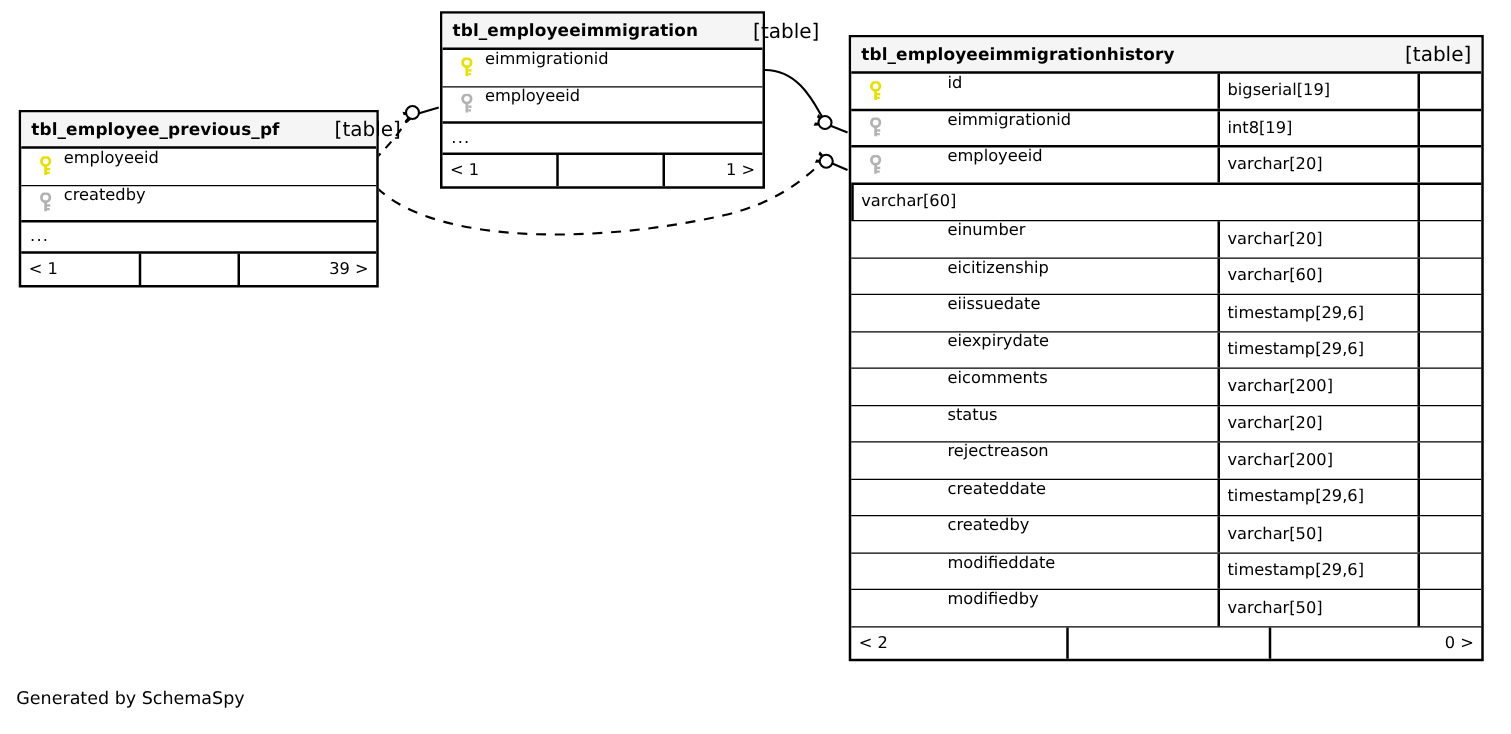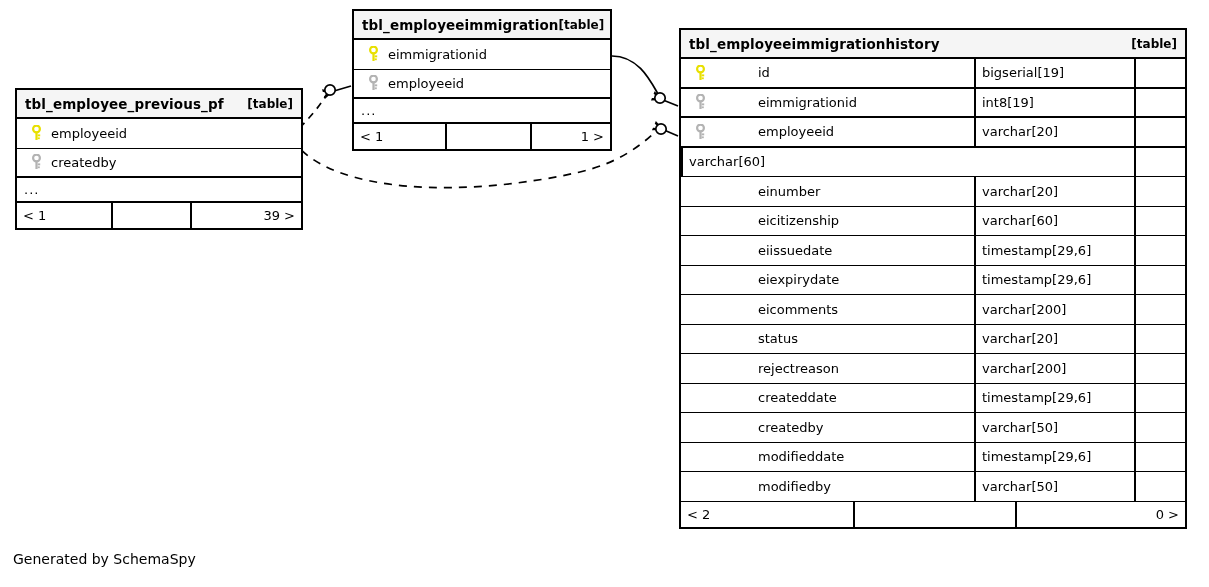--- a/index.html
+++ b/index.html
@@ -42,44 +42,44 @@
 
   .tbl-header {
     display: flex;
     align-items: center;
     justify-content: space-between;
     background: #f5f5f5;
     border-bottom: 2px solid #000000;
     box-sizing: border-box;
     padding: 0 8px;
     height: 29px;
+    gap: 44px;
   }
   .tbl-title {
     font-weight: bold;
     font-size: 13.5px;
     letter-spacing: 0.1px;
     white-space: nowrap;
   }
   .tbl-tag {
-    font-size: 12px;
-    font-weight: bold;
+    font-size: 16px;
+    font-weight: normal;
     white-space: nowrap;
   }
 
   .col-row {
     display: flex;
     align-items: stretch;
     border-bottom: 1px solid #000000;
     box-sizing: border-box;
     height: 29.5px;
   }
   .col-row.thick { border-bottom: 2px solid #000000; }
   .col-name {
     display: flex;
-    align-items: center;
     box-sizing: border-box;
     padding-left: 8px;
     font-size: 13px;
     white-space: nowrap;
     flex: 0 0 auto;
   }
   .col-type {
     display: flex;
     align-items: center;
     box-sizing: border-box;

